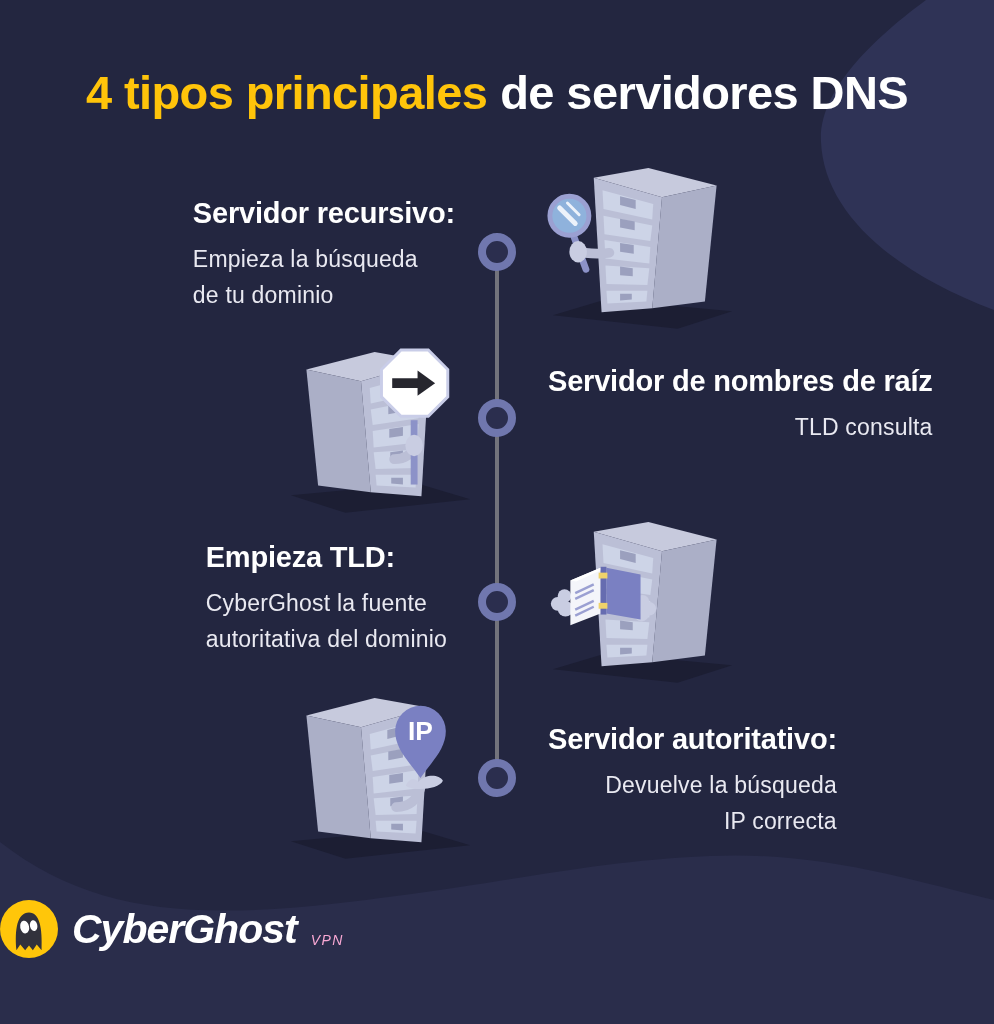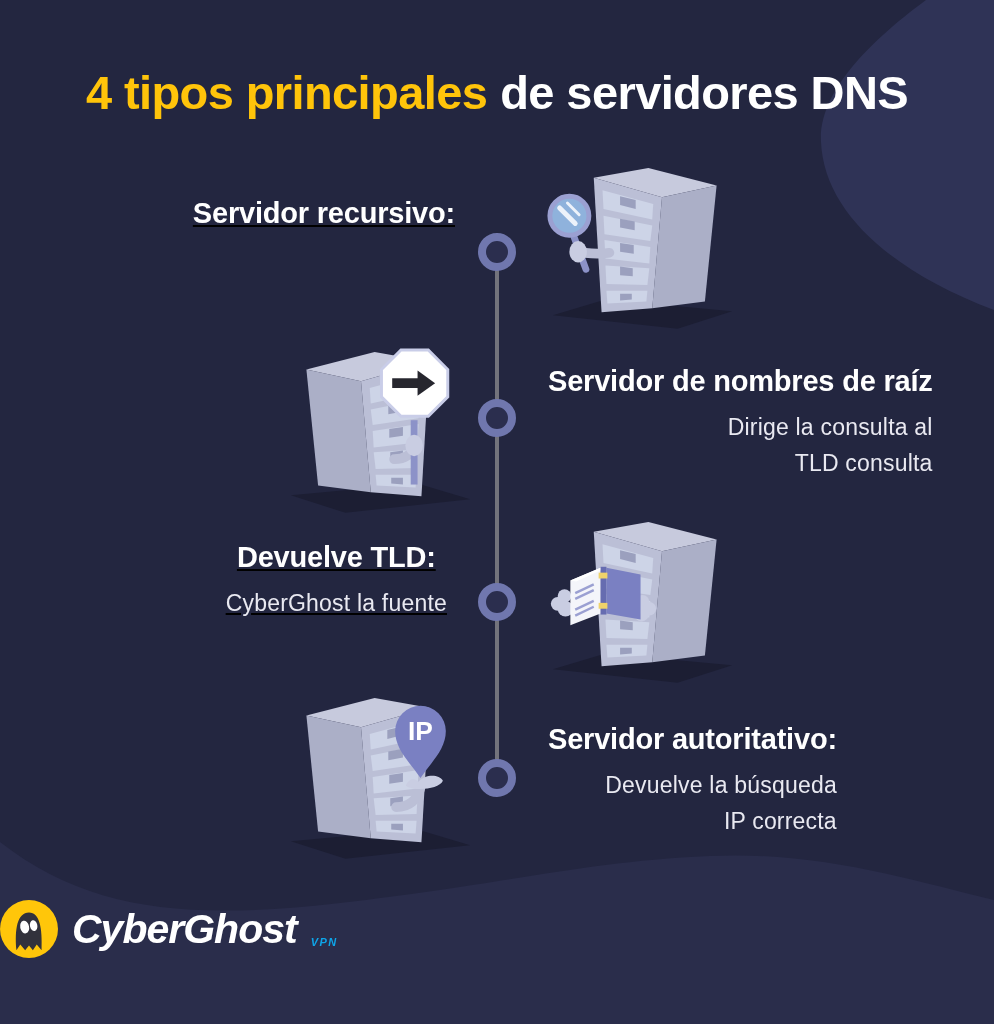--- a/index.html
+++ b/index.html
@@ -34,21 +34,21 @@
   .node-3 { top:583px; }
   .node-4 { top:759px; }
 
   
   .sec-text { position:absolute;text-align:right; }
   .sec-heading {
     margin:0 0 10px 0; font-size:29px; font-weight:700; color:#FFFFFF;
     letter-spacing:-0.2px; line-height:1.2;
   }
   .sec-body { font-size:23px; color:#E9E9F1; line-height:36px; letter-spacing:0.2px; }
-  .align-right { text-align:center;text-decoration:underline; }
+  .align-right { text-align:left; }
   .sec1 { top:196px; right:539px; }
   .sec2 { top:364px; left:548px; }
   .sec3 { top:540px; right:547px; }
   .sec4 { top:722px; left:548px; }
 
   
   .illo { position:absolute; }
   .illo-1 { left:545px; top:158px; }
   .illo-2 { left:283px; top:342px; }
   .illo-3 { left:545px; top:512px; }
@@ -57,21 +57,21 @@
   
   .footer {
     position:absolute; top:900px; left:0; width:994px;
     display:flex; align-items:center; gap:14px;
   }
   .brand {
     font-size:41px; font-weight:700; font-style:italic; color:#FFFFFF;
     letter-spacing:-1px;
   }
   .brand-suffix {
-    font-size:11px; font-weight:700; font-style:italic; color:#0ea5e9;
+    font-size:14px; font-weight:400; font-style:italic; color:#f9a8d4;
     letter-spacing:1.5px; align-self:flex-end; padding-bottom:10px;
   }
 </style>
 </head>
 <body>
 
 <div class="canvas">
 
   <svg class="bg" width="994" height="1024" viewBox="0 0 994 1024" aria-hidden="true">
     <rect width="994" height="1024" fill="#232640"></rect>
@@ -104,35 +104,37 @@
 
   <div class="timeline-line"></div>
   <div class="timeline-node node-1"></div>
   <div class="timeline-node node-2"></div>
   <div class="timeline-node node-3"></div>
   <div class="timeline-node node-4"></div>
 
   <div class="sec-text sec1 align-right">
     <h2 class="sec-heading">Servidor recursivo:</h2>
     <div class="sec-body">
+      <div>Empieza la búsqueda</div>
+      <div>de tu dominio</div>
     </div>
   </div>
 
   <div class="sec-text sec2">
     <h2 class="sec-heading">Servidor de nombres de raíz</h2>
     <div class="sec-body">
-      <div>Dirige la consulta al</div>
       <div>TLD consulta</div>
     </div>
   </div>
 
   <div class="sec-text sec3 align-right">
-    <h2 class="sec-heading">Devuelve TLD:</h2>
+    <h2 class="sec-heading">Empieza TLD:</h2>
     <div class="sec-body">
       <div>CyberGhost la fuente</div>
+      <div>autoritativa del dominio</div>
     </div>
   </div>
 
   <div class="sec-text sec4">
     <h2 class="sec-heading">Servidor autoritativo:</h2>
     <div class="sec-body">
       <div>Devuelve la búsqueda</div>
       <div>IP correcta</div>
     </div>
   </div>

